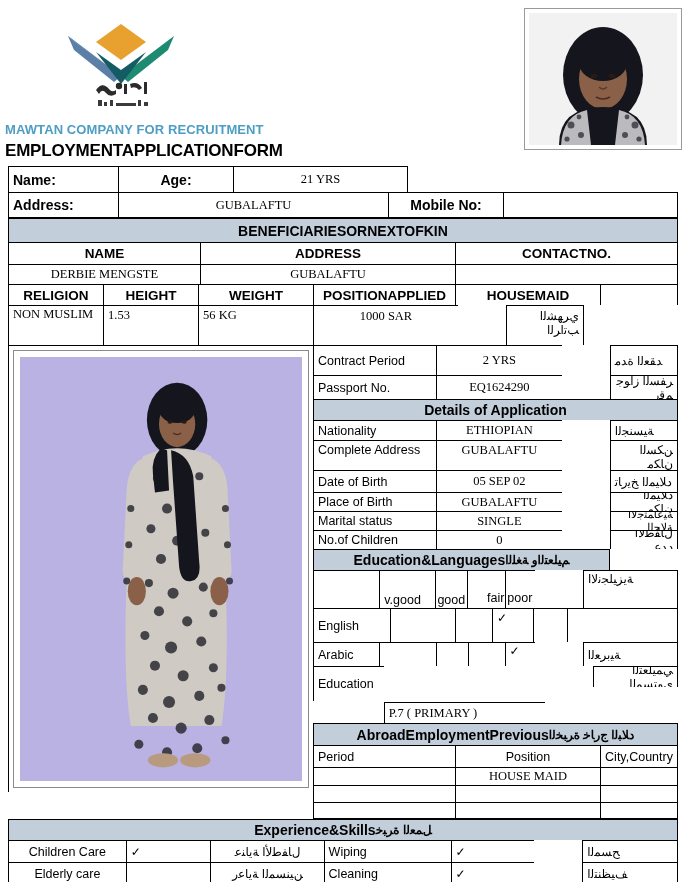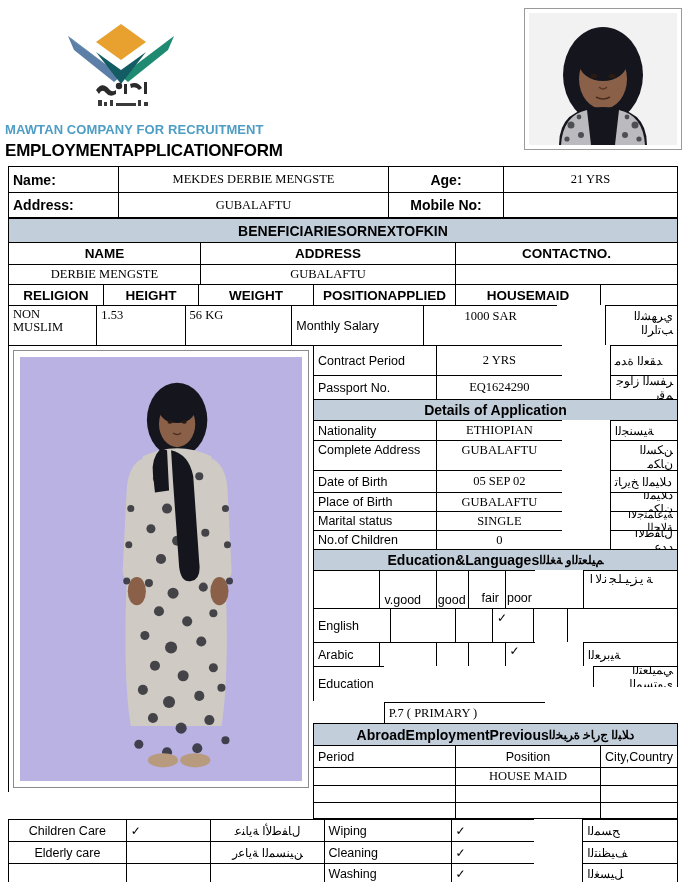--- a/index.html
+++ b/index.html
@@ -148,21 +148,20 @@
           <path d="M62,96 q12,10 24,0 l0,36 l-24,0 z" fill="#15151d"></path>
         </svg>
       </div>
     </div>
   </div>
 
   <div class="grid">
 
     <div class="row">
       <div class="cell lbl c-left" style="width:110px;height:26px;">Name:</div>
-      <div class="cell val c-center" style="width:270px;height:26px;">MEKDES DERBIE MENGSTE</div>
       <div class="cell lbl c-center" style="width:115px;height:26px;">Age:</div>
       <div class="cell val c-center last" style="width:175px;height:26px;">21 YRS</div>
     </div>
 
     <div class="row botline">
       <div class="cell lbl c-left" style="width:110px;height:26px;">Address:</div>
       <div class="cell val c-center" style="width:270px;height:26px;">GUBALAFTU</div>
       <div class="cell lbl c-center" style="width:115px;height:26px;">Mobile No:</div>
       <div class="cell val c-center last" style="width:175px;height:26px;"></div>
     </div>
@@ -189,21 +188,20 @@
       <div class="cell hdr c-center" style="width:115px;height:21px;">WEIGHT</div>
       <div class="cell hdr c-center" style="width:142px;height:21px;">POSITIONAPPLIED</div>
       <div class="cell hdr c-center" style="width:145px;height:21px;">HOUSEMAID</div>
       <div class="cell last" style="width:78px;height:21px;"></div>
     </div>
 
     <div class="row">
       <div class="cell val c-left" style="width:95px;height:40px;align-items:flex-start;padding-top:2px;line-height:13px;">NON MUSLIM</div>
       <div class="cell val c-left" style="width:95px;height:40px;align-items:flex-start;padding-top:2px;">1.53</div>
       <div class="cell val c-left" style="width:115px;height:40px;align-items:flex-start;padding-top:2px;">56 KG</div>
-      <div class="cell fld c-left" style="width:142px;height:40px;">Monthly Salary</div>
       <div class="cell val c-center" style="width:145px;height:40px;align-items:flex-start;padding-top:3px;">1000 SAR</div>
       <div class="cell ar c-right last" style="width:78px;height:40px;align-items:flex-start;padding-top:3px;">ﻱﺮﻬﺸﻟﺍ ﺐﺗﺍﺮﻟﺍ</div>
     </div>
 
     <div class="row">
 
       <div class="photo-wrap" style="width:305px;height:447px;">
         <div class="photo-frame">
           <div class="photo-inner">
             <svg width="100%" height="100%" viewBox="0 0 280 420" preserveAspectRatio="xMidYMid meet">
@@ -324,33 +322,33 @@
           <div class="cell ar c-right last" style="width:78px;height:19px;font-size:11px;">ﺔﻴﻋﺎﻤﺘﺟﻻﺍ ﺔﻟﺎﺤﻟﺍ</div>
         </div>
 
         <div class="row">
           <div class="cell fld c-left" style="width:142px;height:19px;">No.of Children</div>
           <div class="cell val c-center" style="width:145px;height:19px;">0</div>
           <div class="cell ar c-right last" style="width:78px;height:19px;">ﻝﺎﻔﻃﻷﺍ ﺩﺪﻋ</div>
         </div>
 
         <div class="row">
-          <div class="cell band-split last" style="width:365px;height:21px;">
+          <div class="cell band-split last" style="width:297px;height:21px;">
             <span class="en">Education&amp;Languages</span>
             <span class="arx">ﻢﻴﻠﻌﺘﻟﺍﻭ ﺔﻐﻠﻟﺍ</span>
           </div>
         </div>
 
         <div class="row">
           <div class="cell" style="width:77px;height:38px;"></div>
           <div class="cell fld" style="width:65px;height:38px;align-items:flex-end;padding-bottom:1px;">v.good</div>
           <div class="cell fld" style="width:37px;height:38px;align-items:flex-end;padding-bottom:1px;padding-left:1px;padding-right:1px;">good</div>
-          <div class="cell fld" style="width:41px;height:38px;align-items:flex-end;padding-bottom:3px;padding-left:13px;">fair</div>
+          <div class="cell fld" style="width:41px;height:38px;align-items:flex-end;padding-bottom:3px;padding-left:19px;">fair</div>
           <div class="cell fld" style="width:34px;height:38px;align-items:flex-end;padding-bottom:3px;padding-left:1px;">poor</div>
-          <div class="cell ar c-right last" style="width:111px;height:38px;align-items:flex-start;padding-top:1px;font-family:Liberation Mono, monospace;">ﺔﻳﺰﻴﻠﺠﻧﻻﺍ</div>
+          <div class="cell ar c-right last" style="width:111px;height:38px;align-items:flex-start;padding-top:1px;">ﺔﻳﺰﻴﻠﺠﻧﻻﺍ</div>
         </div>
 
         <div class="row">
           <div class="cell fld c-left" style="width:77px;height:34px;">English</div>
           <div class="cell" style="width:65px;height:34px;"></div>
           <div class="cell" style="width:37px;height:34px;"></div>
           <div class="cell chk c-left" style="width:41px;height:34px;align-items:flex-start;padding-top:2px;">✓</div>
           <div class="cell" style="width:34px;height:34px;"></div>
           <div class="cell last" style="width:111px;height:34px;"></div>
         </div>
@@ -395,20 +393,26 @@
         </div>
         <div class="row botline">
           <div class="cell val" style="width:142px;height:17px;"></div>
           <div class="cell val" style="width:145px;height:17px;"></div>
           <div class="cell val last" style="width:78px;height:17px;"></div>
         </div>
 
       </div>
     </div>
 
+    <div class="row">
+      <div class="cell band-split last" style="width:670px;height:21px;">
+        <span class="en">Experience&amp;Skills</span>
+        <span class="arx">ﻞﻤﻌﻟﺍ ﺓﺮﺒﺧ</span>
+      </div>
+    </div>
 
     <div class="row">
       <div class="cell fld c-center" style="width:127px;height:22px;font-size:12.5px;">Children Care</div>
       <div class="cell chk c-left" style="width:91px;height:22px;">✓</div>
       <div class="cell ar c-center" style="width:122px;height:22px;">ﻝﺎﻔﻃﻷﺍ ﺔﻳﺎﻨﻋ</div>
       <div class="cell fld c-left" style="width:137px;height:22px;">Wiping</div>
       <div class="cell chk c-left" style="width:90px;height:22px;">✓</div>
       <div class="cell ar c-right last" style="width:103px;height:22px;">ﺢﺴﻤﻟﺍ</div>
     </div>
 

